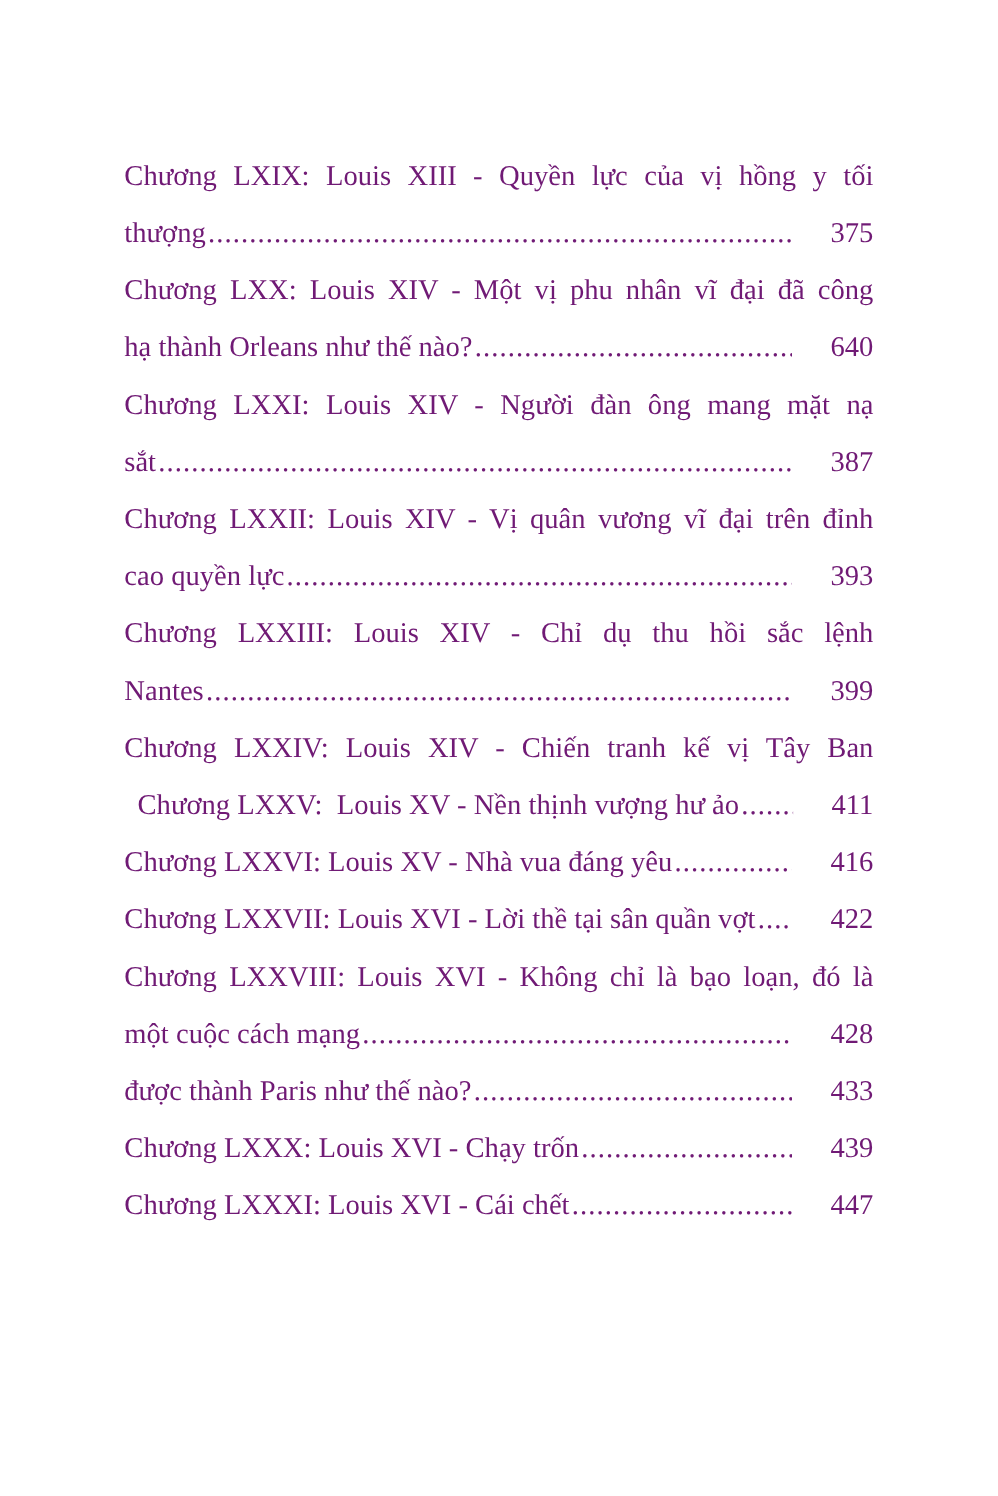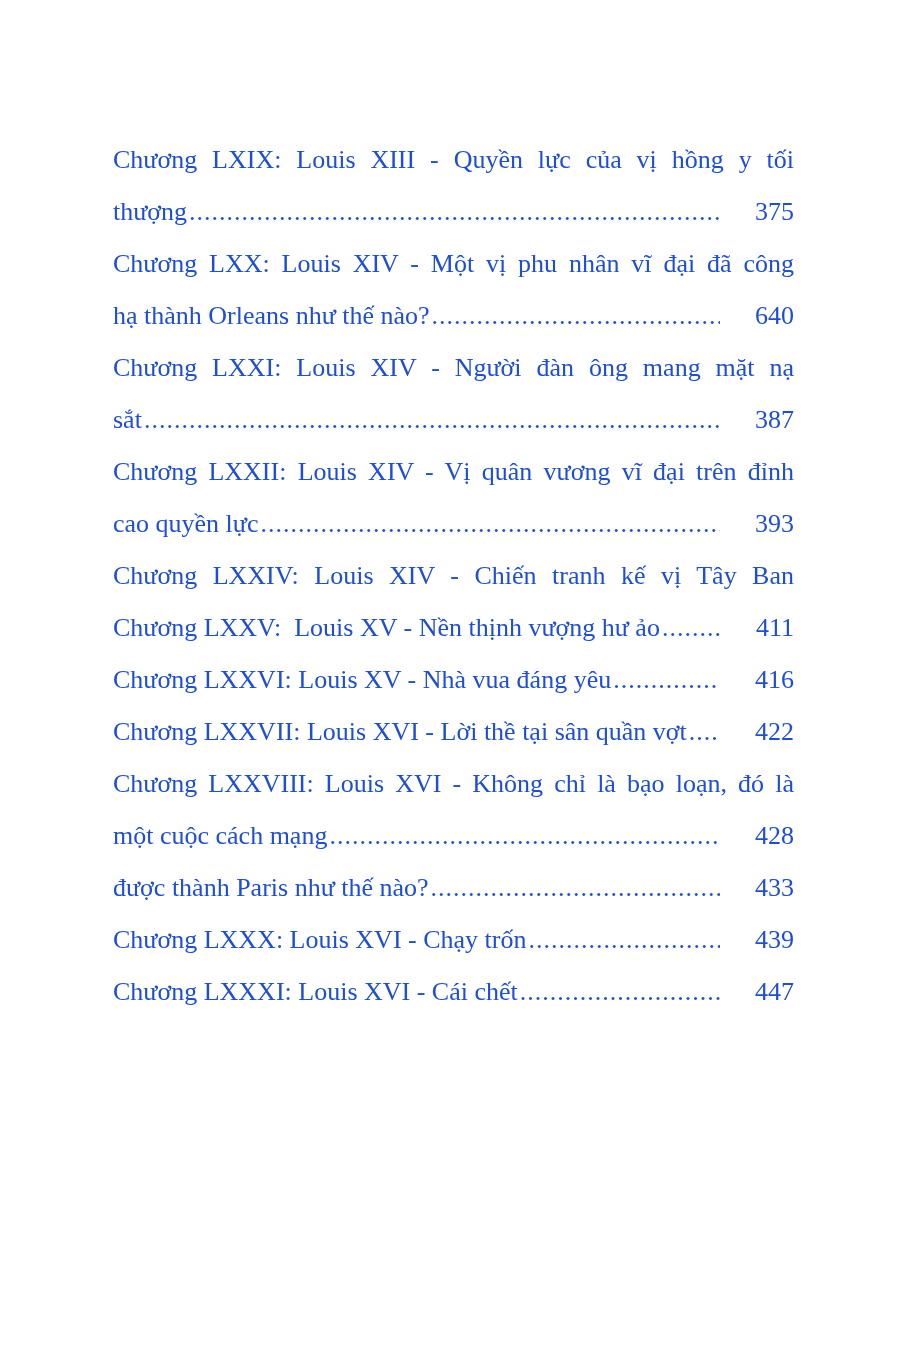--- a/index.html
+++ b/index.html
@@ -4,21 +4,21 @@
 <style>
   html, body { margin: 0; padding: 0; background: #ffffff; }
   body { width: 907px; height: 1360px; position: relative; overflow: hidden; }
   .toc {
     position: absolute;
     left: 113px;
     top: 134px;
     width: 681px;
     font-family: "Liberation Serif", "DejaVu Serif", serif;
     font-size: 26px;
-    color: #1d4ed8;
+    color: #701a75;
     line-height: 52px;
   }
   .entry { margin: 0; }
   .line-full {
     display: block;
     text-align: justify;
     text-align-last: justify;
     white-space: nowrap;
     height: 52px;
   }
@@ -76,28 +76,36 @@
 
   <div class="entry">
     <span class="line-full">Chương LXXII: Louis XIV - Vị quân vương vĩ đại trên đỉnh</span>
     <div class="line-lead">
       <span class="txt">cao quyền lực</span>
       <span class="dots"></span>
       <span class="pg">393</span>
     </div>
   </div>
 
+  <div class="entry">
+    <span class="line-full">Chương LXXIII: Louis XIV - Chỉ dụ thu hồi sắc lệnh</span>
+    <div class="line-lead">
+      <span class="txt">Nantes</span>
+      <span class="dots"></span>
+      <span class="pg">399</span>
+    </div>
+  </div>
 
   <div class="entry">
     <span class="line-full">Chương LXXIV: Louis XIV - Chiến tranh kế vị Tây Ban</span>
   </div>
 
   <div class="entry">
     <div class="line-lead">
-      <span class="txt" style="white-space:pre;">Chương LXXV:  Louis XV - Nền thịnh vượng hư ảo</span>
+      <span class="txt" style="white-space:pre;margin-left:12px;">Chương LXXV:  Louis XV - Nền thịnh vượng hư ảo</span>
       <span class="dots"></span>
       <span class="pg">411</span>
     </div>
   </div>
 
   <div class="entry">
     <div class="line-lead">
       <span class="txt">Chương LXXVI: Louis XV - Nhà vua đáng yêu</span>
       <span class="dots"></span>
       <span class="pg">416</span>

